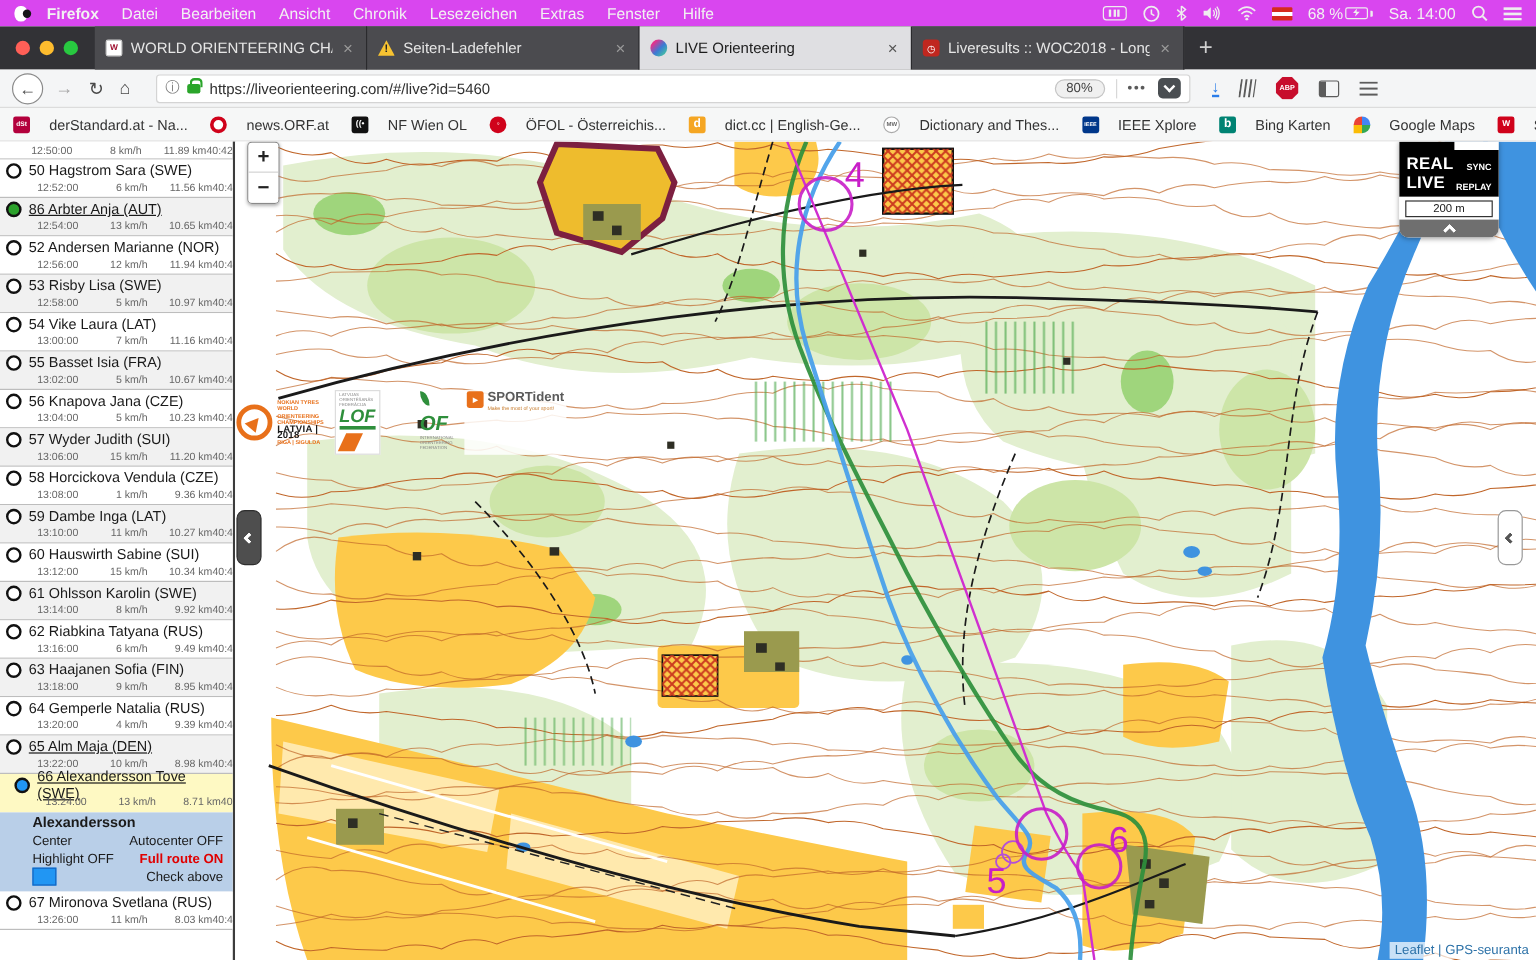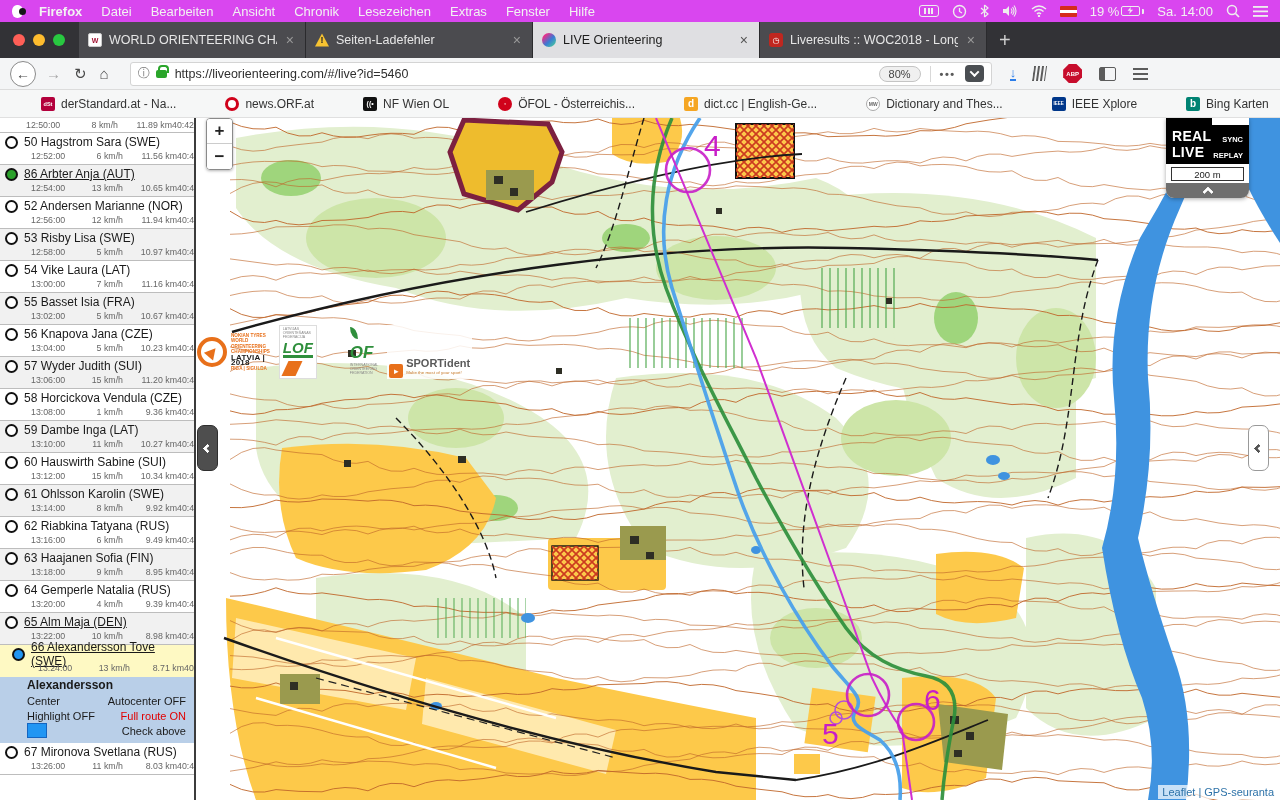--- a/index.html
+++ b/index.html
@@ -52,21 +52,21 @@
   .pocket i{width:7px;height:7px;border-left:2.5px solid #fff;border-bottom:2.5px solid #fff;transform:rotate(-45deg) translate(1px,-1px);}
   .toolicons{display:flex;align-items:center;gap:17px;margin-left:6px;}
   .dl{display:inline-block;border-bottom:2.5px solid #2b7de9;padding-bottom:1px;color:#2b7de9;font-size:13px;font-weight:bold;line-height:11px;}
   .lib{width:13px;height:15px;background:linear-gradient(90deg,#5c5c5c 2px,transparent 2px) 0 0/4px 100% repeat-x;transform:skewX(-8deg);display:inline-block;}
   .abp{width:19px;height:19px;background:#c70d2c;clip-path:polygon(30% 0,70% 0,100% 30%,100% 70%,70% 100%,30% 100%,0 70%,0 30%);color:#fff;font-size:6px;font-weight:bold;display:inline-flex;align-items:center;justify-content:center;}
   .sbicon{width:17px;height:14px;border:1.5px solid #5c5c5c;border-radius:2px;position:relative;display:inline-block;}
   .sbicon::before{content:'';position:absolute;left:0;top:0;bottom:0;width:5px;background:#5c5c5c;}
   .burger{width:15px;height:12px;background:linear-gradient(#5c5c5c 2px,transparent 2px) 0 0/100% 5px repeat-y;display:inline-block;}
   
   #bookbar{height:28px;background:#f6f7f7;display:flex;align-items:center;gap:19px;padding:0 11px;font-size:12px;color:#333;border-bottom:1px solid #e0e0e0;}
-  .bm{display:inline-flex;align-items:center;gap:6px;white-space:nowrap;margin-left:30px;}
+  .bm{display:inline-flex;align-items:center;gap:16px;white-space:nowrap;}
   .bi{width:14px;height:14px;border-radius:2px;display:inline-flex;align-items:center;justify-content:center;color:#fff;font-size:7px;font-weight:bold;flex:0 0 auto;}
   
   #content{display:flex;height:682px;}
   #sidebar{width:196px;background:#fff;border-right:2px solid #3c3c3c;display:flex;flex-direction:column;overflow:hidden;}
   .sb-head{height:30px;background:#2e2e2e;display:flex;align-items:center;gap:6px;padding:0 6px;flex:0 0 auto;}
   .sb-circle{width:20px;height:20px;border-radius:50%;background:#fff;border:2px solid #111;display:inline-flex;align-items:center;justify-content:center;}
   .sb-circle i{width:10px;height:10px;border-radius:50%;background:#111;}
   .sb-search{flex:1;height:20px;border:none;border-radius:10px;font-size:11px;padding:0 9px;color:#333;outline:none;}
   .sb-list{flex:1;overflow:hidden;}
   .crow{height:32px;padding:1px 5px 0 5px;border-bottom:1px solid #bdbdbd;background:#fff;}
@@ -76,21 +76,21 @@
   .l1{display:flex;align-items:center;gap:6px;font-size:12px;color:#1a1a1a;height:16px;}
   .dot{width:13px;height:13px;border:2px solid #111;border-radius:50%;background:#fff;flex:0 0 auto;}
   .dot.green{background:#2ba12b;}
   .dot.blue{background:#2196f3;}
   .cname.u{text-decoration:underline;}
   .l2{display:grid;grid-template-columns:48px 44px 54px 1fr;font-size:8.8px;color:#666;padding-left:26px;margin-top:1px;}
   .l2 .sp,.l2 .di,.l2 .ti{text-align:right;}
   .cdetail{background:#b9cfe8;padding:1px 8px 5px 27px;font-size:11px;color:#1a1a1a;}
   .d-name{font-weight:bold;font-size:12px;margin-bottom:1px;}
   .d-row{display:flex;justify-content:space-between;align-items:center;height:15px;}
-  .d-row .red{color:#e00000;font-weight:normal;}
+  .d-row .red{color:#e00000;font-weight:bold;}
   .swatch{width:20px;height:15px;background:#2196f3;border:1px solid #1565c0;display:inline-block;}
   
   #maparea{position:relative;flex:1;background:#fff;overflow:hidden;}
   #omap{position:absolute;inset:0;width:100%;height:100%;}
   .zoomctl{position:absolute;left:10px;top:0;display:flex;flex-direction:column;border:1px solid #8a8a8a;border-radius:4px;overflow:hidden;box-shadow:0 1px 3px rgba(0,0,0,.3);}
   .zoomctl div{width:25px;height:25px;background:#fff;color:#222;font-size:17px;font-weight:bold;display:flex;align-items:center;justify-content:center;}
   .zoomctl div:first-child{border-bottom:1px solid #ccc;}
   .handle{position:absolute;top:307px;width:21px;height:46px;border-radius:7px;display:flex;align-items:center;justify-content:center;}
   .handle.left{left:1px;background:#4e4e4e;border:1px solid #2e2e2e;}
   .handle.right{right:11px;background:#fff;border:1px solid #999;}
@@ -115,21 +115,21 @@
   .woc .wt{font-size:4.6px;color:#e8701a;font-weight:bold;line-height:5.5px;}
   .woc .wt .big{font-size:8px;color:#1a1a1a;letter-spacing:.2px;}
   .loflogo{background:#fff;border:1px solid #ddd;padding:1px 3px 2px 3px;width:76px;}
   .loflogo .tiny{font-size:3.6px;color:#888;}
   .loflogo .lof{font-size:15px;font-weight:bold;font-style:italic;color:#2f8f3c;border-bottom:3px solid #2f8f3c;display:inline-block;line-height:15px;}
   .loflogo .slash{display:inline-block;width:14px;height:15px;background:#e8701a;transform:skewX(-25deg);vertical-align:bottom;margin-left:2px;}
   .ioflogo{padding-left:24px;}
   .ioflogo .of{font-size:17px;font-weight:bold;font-style:italic;color:#2f8f3c;}
   .ioflogo .leaf{display:inline-block;width:8px;height:12px;background:#2f8f3c;border-radius:0 100% 0 100%;margin-right:1px;}
   .ioflogo .tiny{font-size:3.6px;color:#888;display:block;}
-  .spid{display:flex;align-items:flex-end;gap:3px;background:rgba(255,255,255,.85);padding:1px 2px;}
+  .spid{display:flex;align-items:flex-start;gap:3px;background:rgba(255,255,255,.85);padding:1px 2px;}
   .spid .sq{width:14px;height:14px;background:#e8701a;border-radius:2px;color:#fff;font-size:9px;display:inline-flex;align-items:center;justify-content:center;flex:0 0 auto;}
   .spid .nm{font-size:11px;color:#5a5a5a;font-weight:bold;line-height:10px;}
   .spid .tag{font-size:4.4px;color:#c77a2a;font-weight:normal;display:block;}
 </style>
 </head>
 <body>
 
 <div id="menubar">
   <span class="apple"></span>
   <span class="mi bold">Firefox</span>
@@ -157,21 +157,21 @@
     <svg width="16" height="12" viewBox="0 0 16 12">
         <polygon points="1,4 4,4 7,1 7,11 4,8 1,8" fill="#eee"></polygon>
         <path d="M9 3.5 Q11 6 9 8.5 M10.5 2 Q13.5 6 10.5 10 M12 0.5 Q16 6 12 11.5" stroke="#eee" stroke-width="1.1" fill="none"></path>
       </svg>
     <svg width="16" height="12" viewBox="0 0 16 12">
         <path d="M1 4 Q8 -2 15 4 M3.5 6.5 Q8 2.5 12.5 6.5 M6 9 Q8 7.2 10 9" stroke="#eee" stroke-width="1.4" fill="none"></path>
         <circle cx="8" cy="11" r="1.2" fill="#eee"></circle>
       </svg>
     <span class="flag"></span>
     <span class="batt">
-        <span>19 %</span>
+        <span>68 %</span>
         <span class="bod">
           <i></i>
         </span>
         <span class="tip"></span>
       </span>
     <span>Sa. 14:00</span>
     <svg width="14" height="14" viewBox="0 0 14 14">
         <circle cx="6" cy="6" r="4.5" fill="none" stroke="#eee" stroke-width="1.5"></circle>
         <path d="M9.5 9.5 L13 13" stroke="#eee" stroke-width="1.7"></path>
       </svg>

